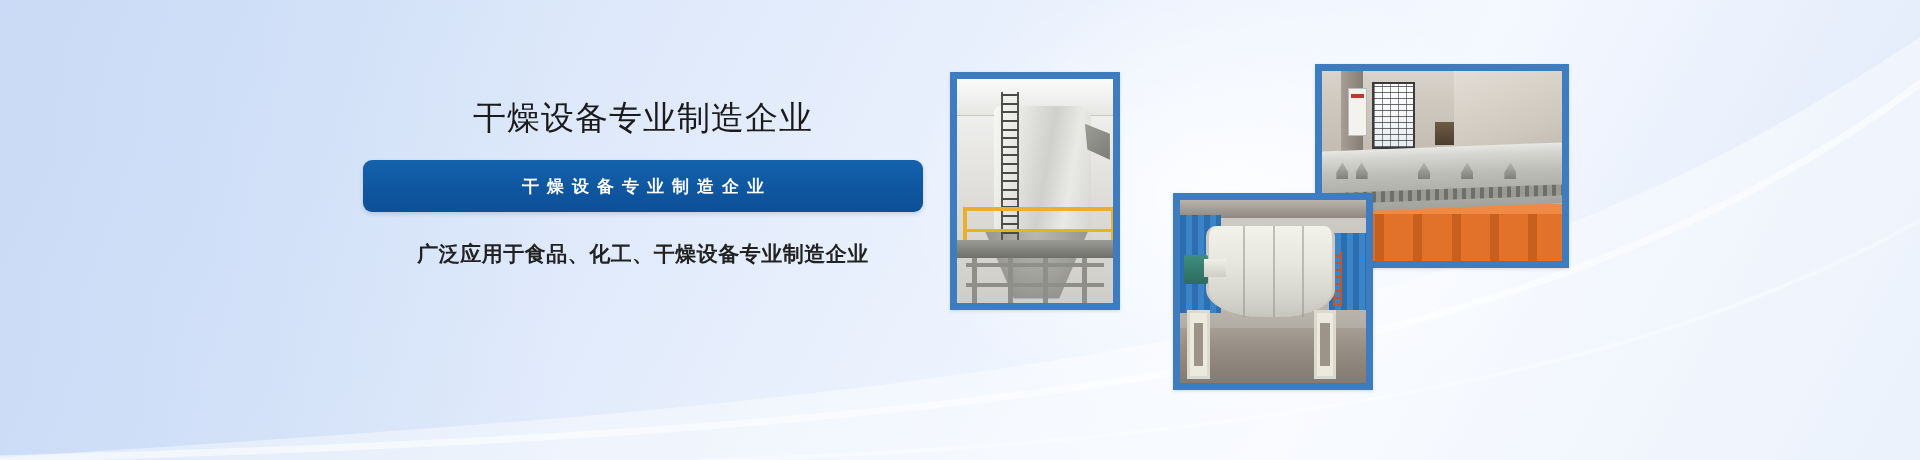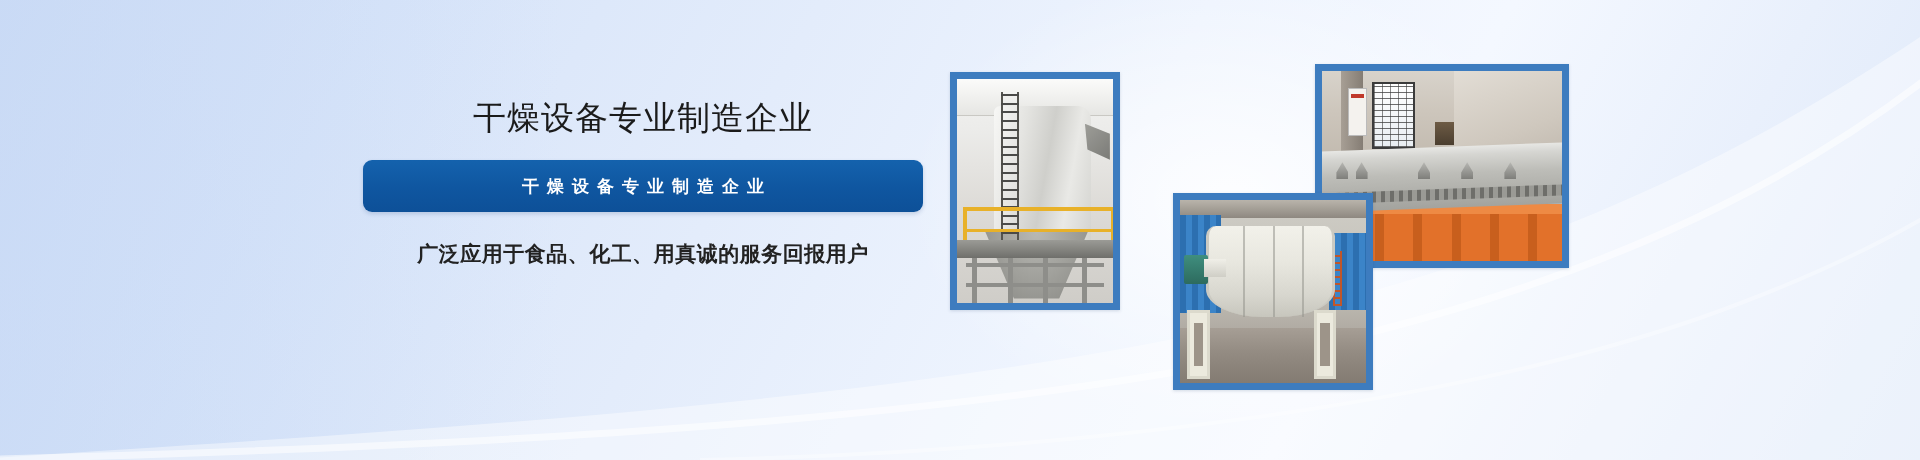--- a/index.html
+++ b/index.html
@@ -326,21 +326,21 @@
     <path d="M 700 460 C 1060 452 1440 408 1700 318 C 1830 272 1910 228 1960 196" fill="none" stroke="#ffffff" stroke-width="4" opacity="0.35"></path>
   </svg>
 
   <div class="copy">
     <h1 class="headline">干燥设备专业制造企业</h1>
 
     <div class="ribbon">
       <span class="ribbon-text">干燥设备专业制造企业</span>
     </div>
 
-    <p class="tagline">广泛应用于食品、化工、用真诚的服务回报用户</p>
+    <p class="tagline">广泛应用于食品、化工、干燥设备专业制造企业</p>
   </div>
 
   <div class="photo ph1">
     <div class="scene">
       <div class="p1-room"></div>
       <div class="p1-ceiling"></div>
       <div class="p1-tower"></div>
       <div class="p1-duct"></div>
       <div class="p1-cone"></div>
       <div class="p1-ladder" id="p1ladder">

